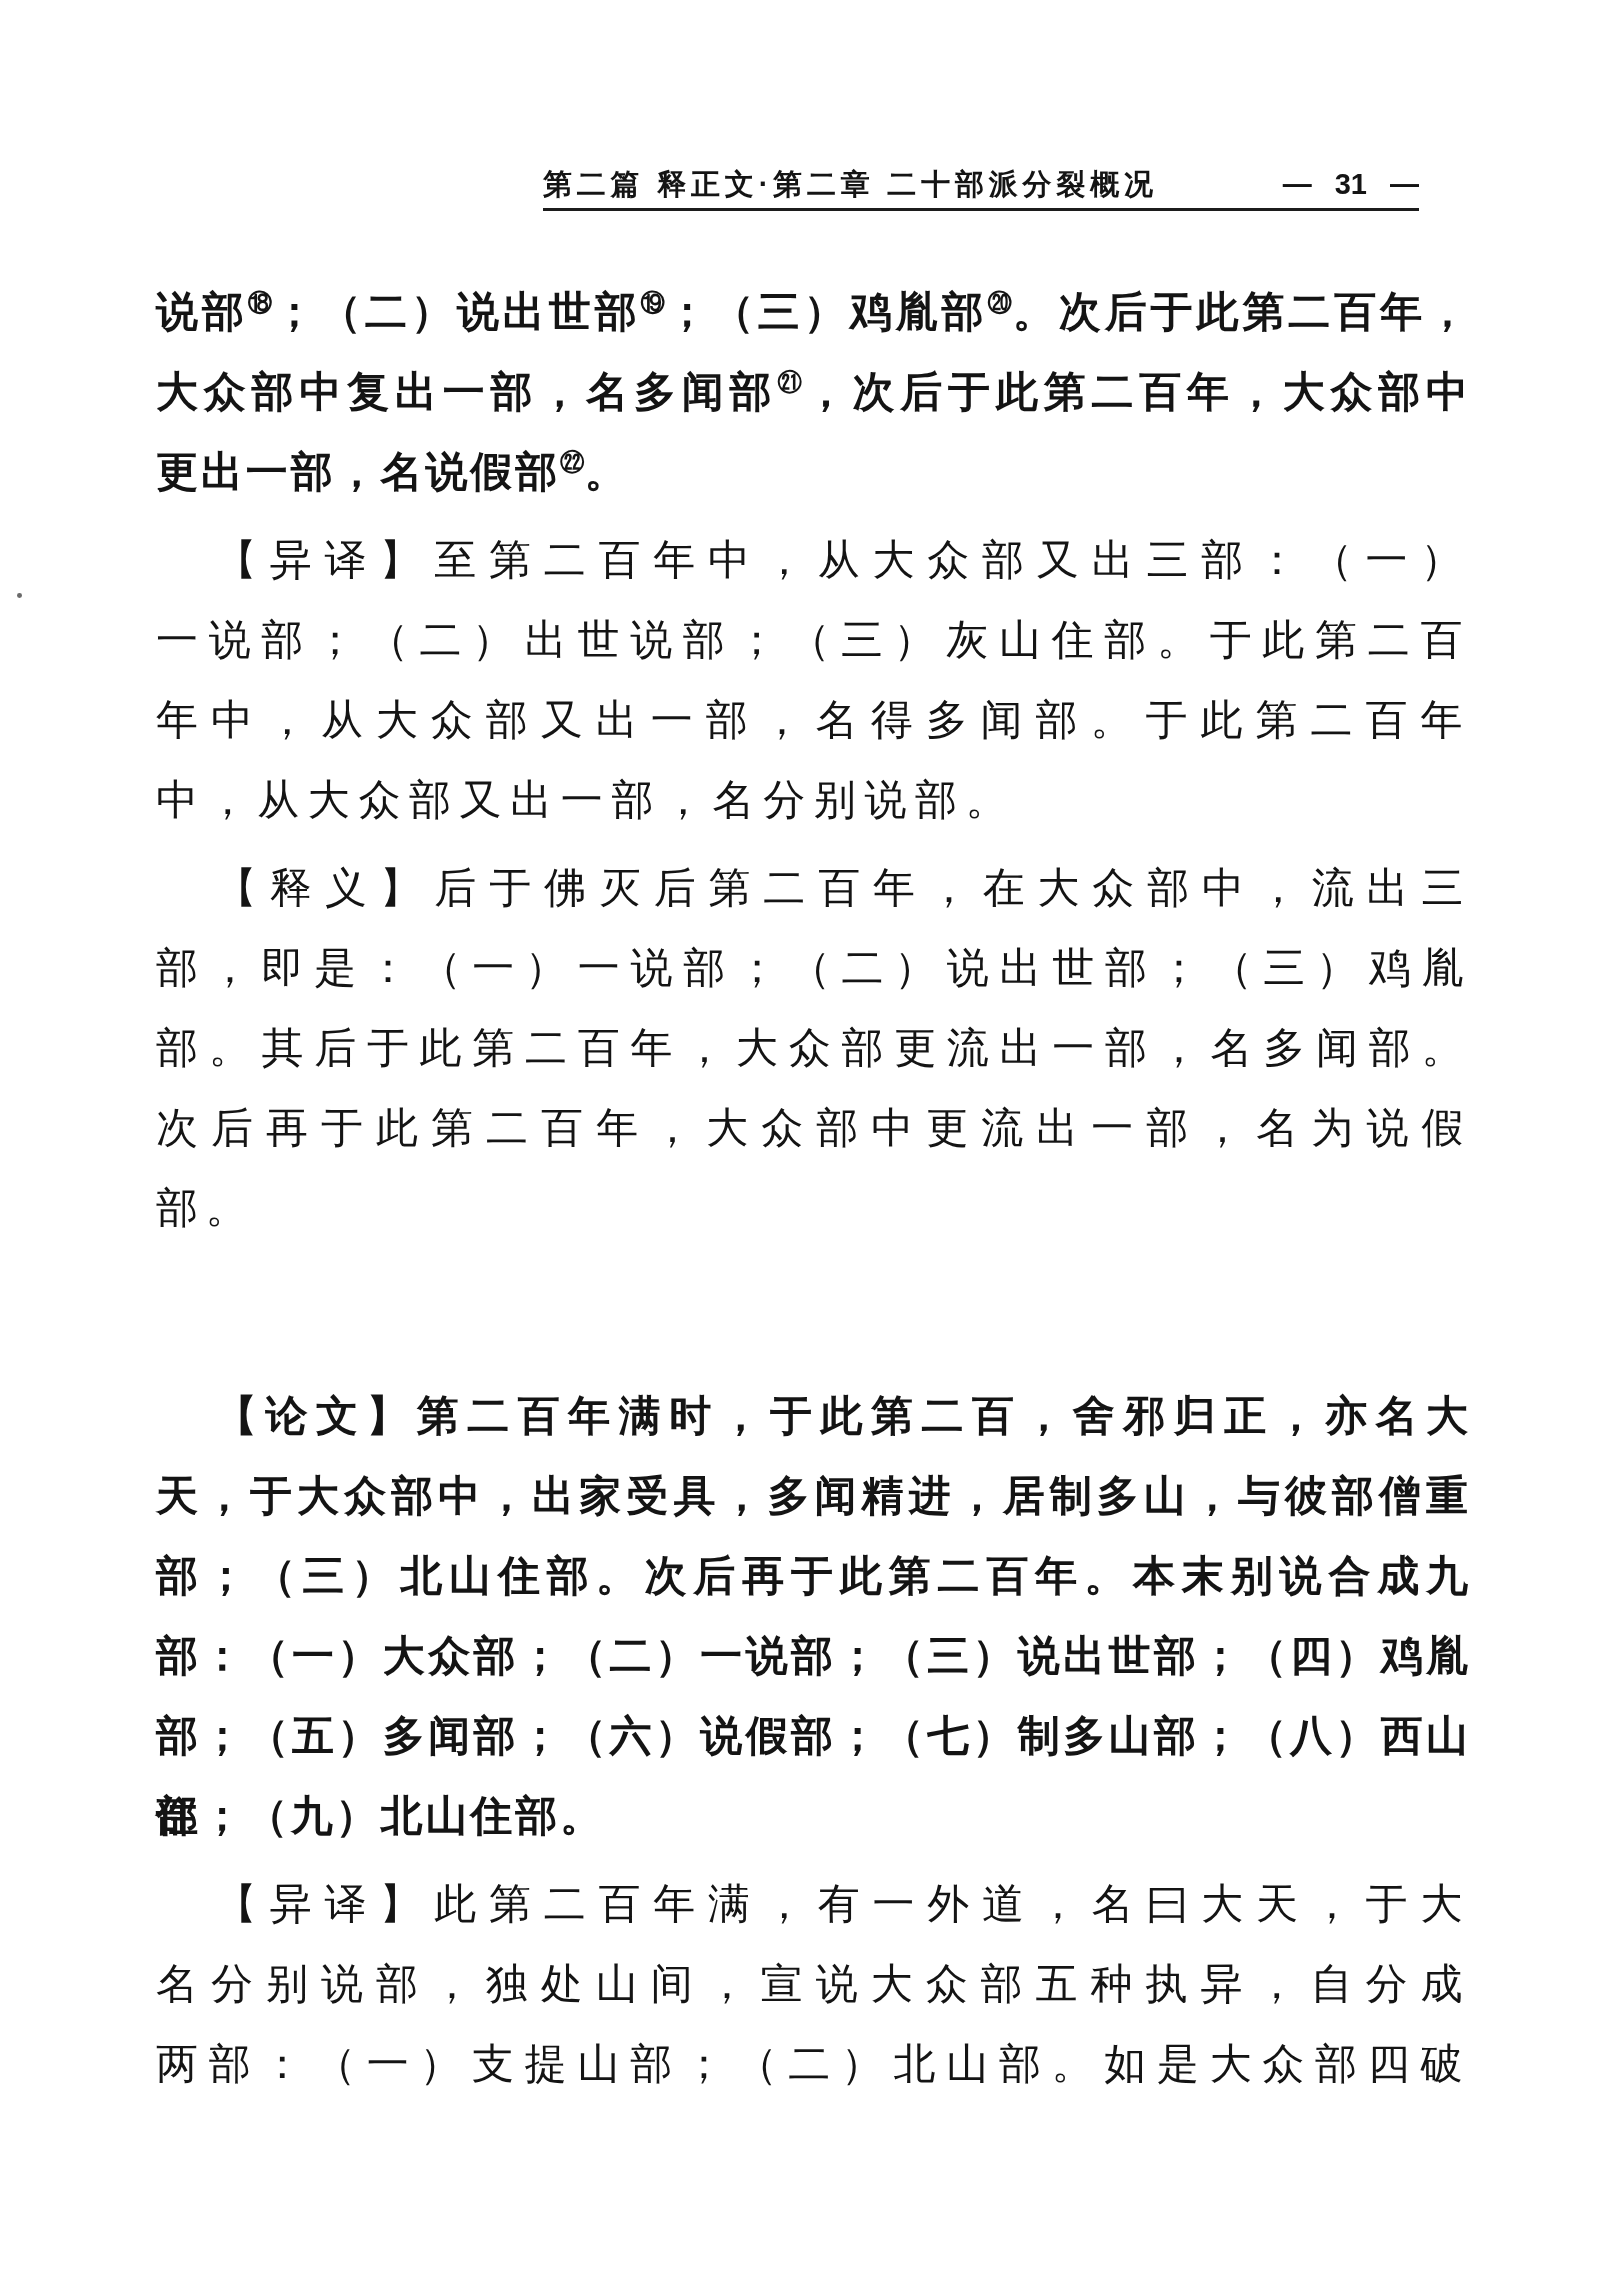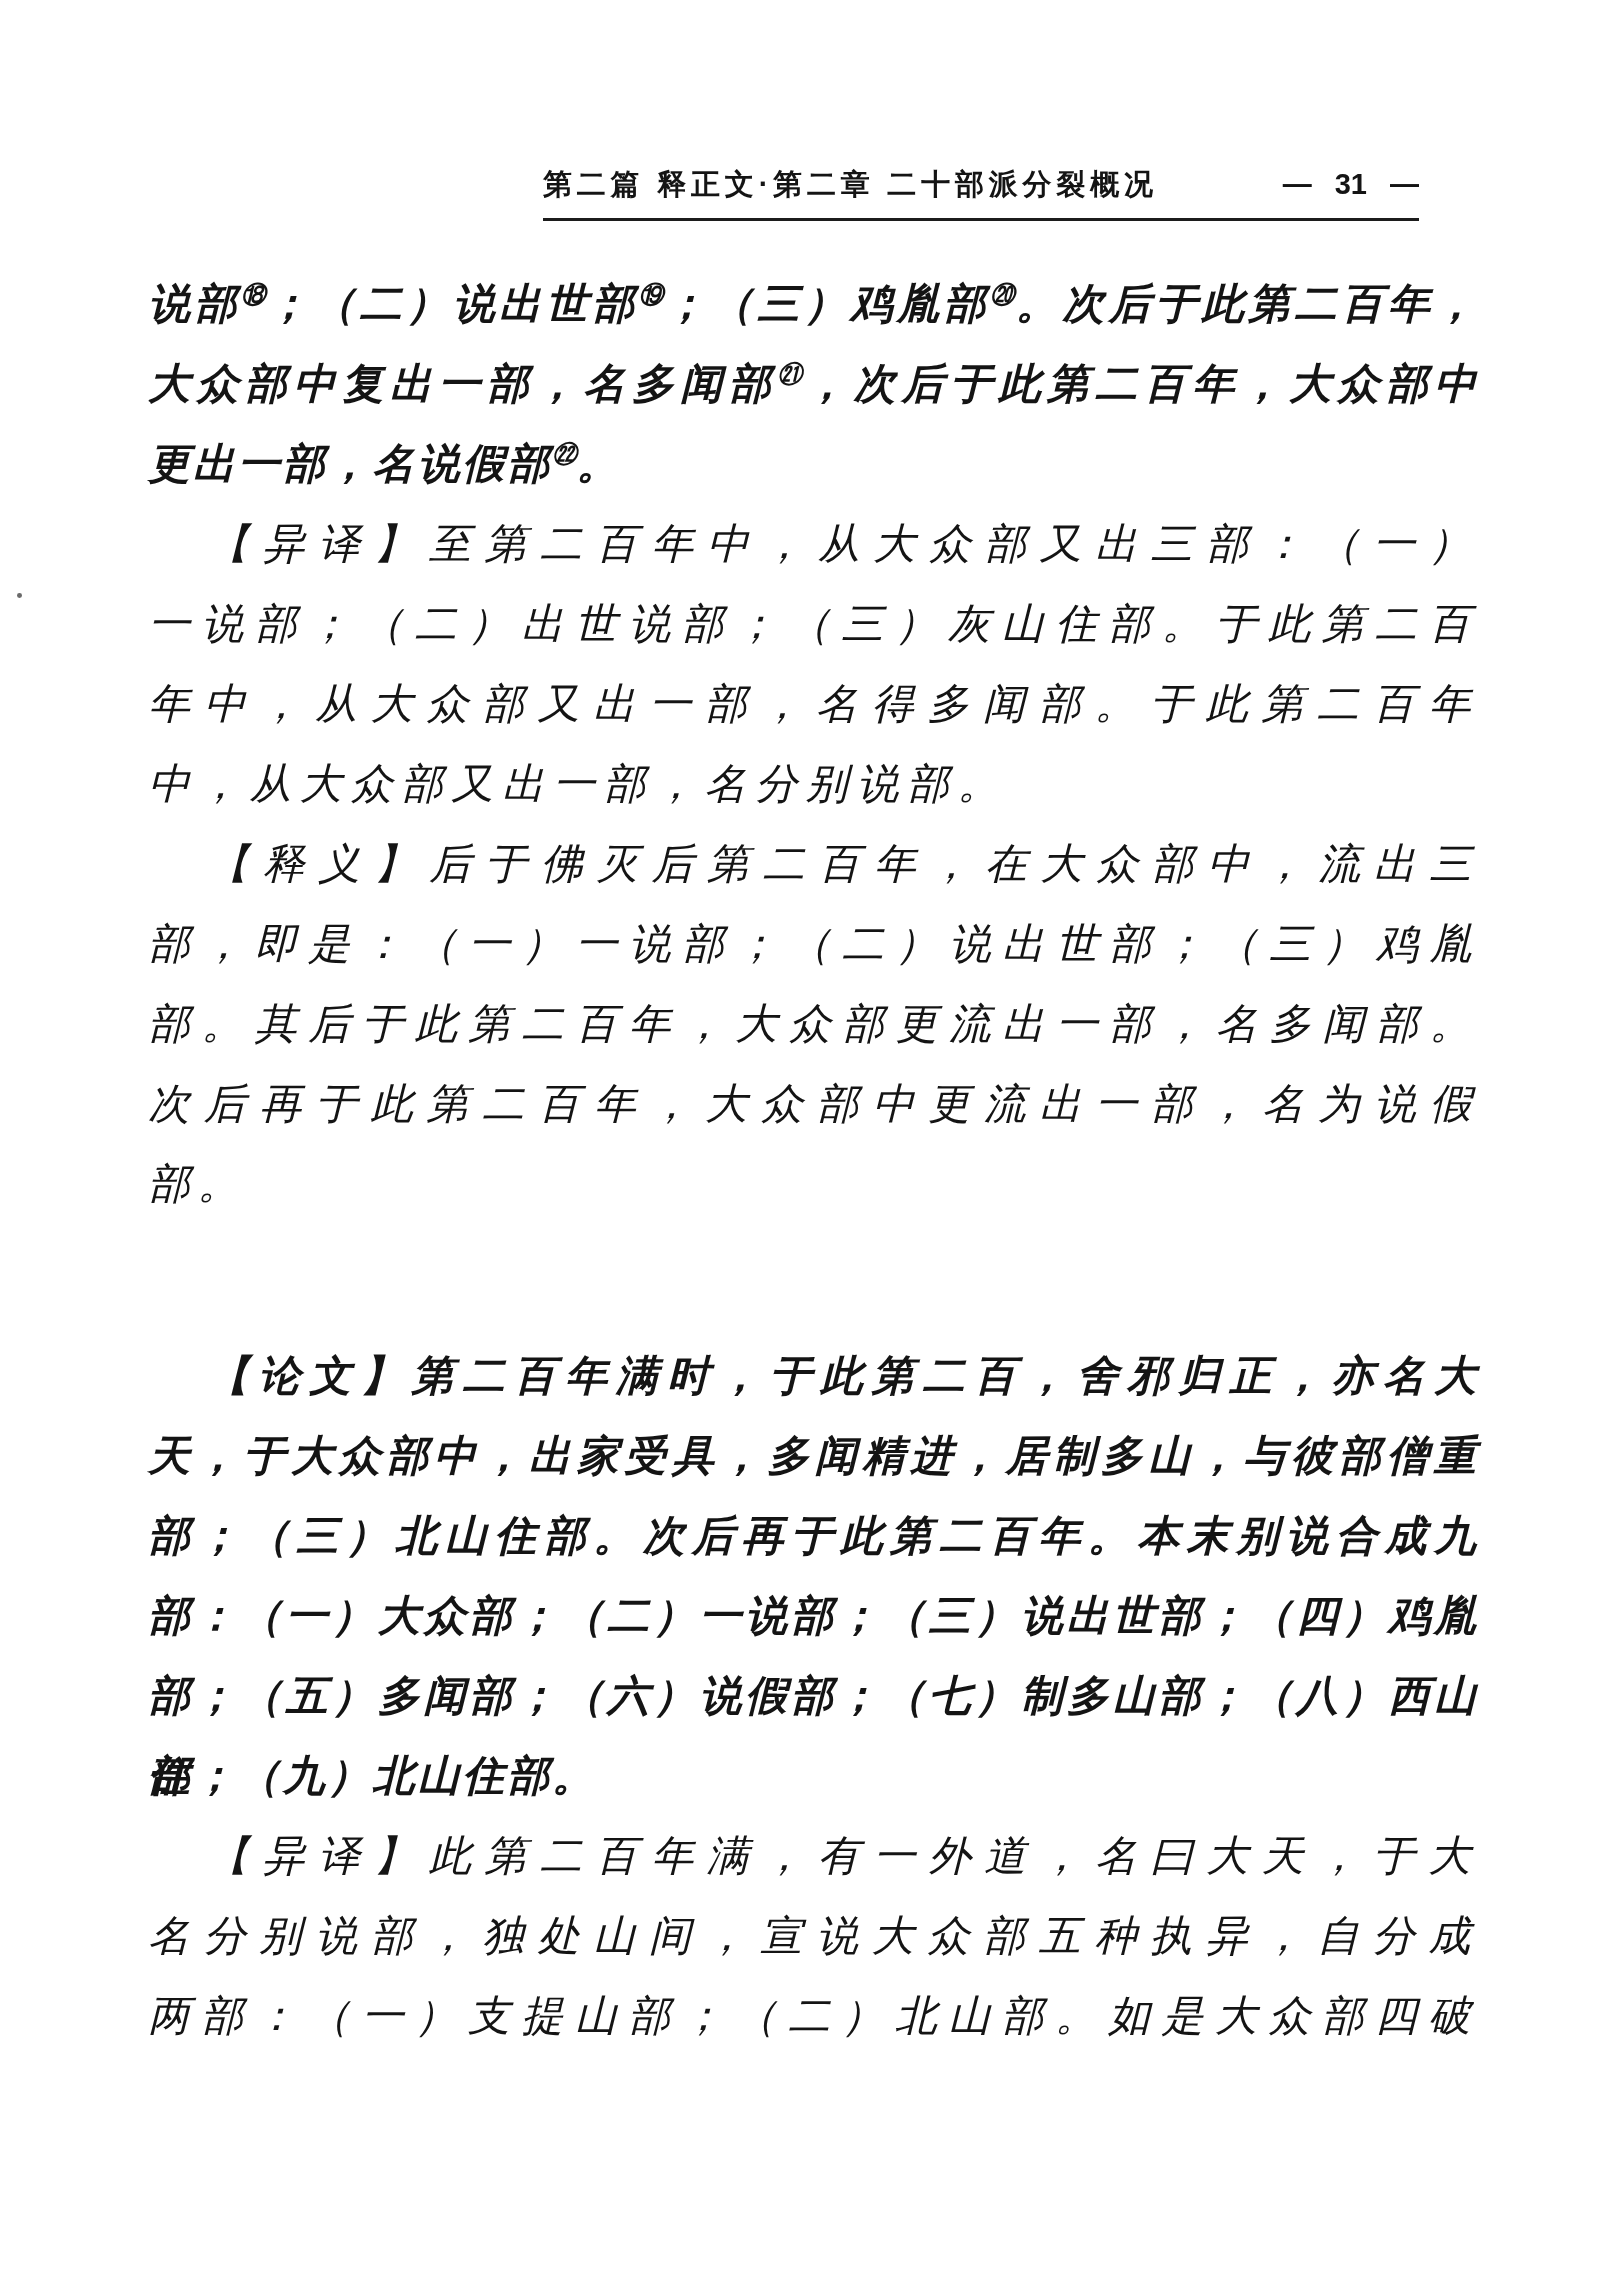--- a/index.html
+++ b/index.html
@@ -19,35 +19,35 @@
     left: 543px;
     width: 876px;
     display: flex;
     justify-content: space-between;
     align-items: baseline;
     font-family: "Liberation Sans", sans-serif;
     font-weight: bold;
     font-size: 29px;
     line-height: 32.5px;
     letter-spacing: 4.8px;
-    padding-bottom: 17px;
+    padding-bottom: 7px;
     border-bottom: 3.8px solid #1c1c1c;
     white-space: nowrap;
   }
   .running-header .pageno-group { letter-spacing: 0; display: inline-flex; align-items: baseline; }
   .running-header .pageno-group span { margin-left: 23px; }
   .running-header .pageno-group span:first-child { margin-left: 0; }
   
   .body-col {
     position: absolute;
     left: 148px;
     top: 264px;
     width: 1331px;
   }
-  .para { margin: 0; font-style: italic; }
+  .para { margin: 8px; }
   .line {
     display: block;
     height: 80px;
     line-height: 80px;
     font-size: 42px;
     text-align: justify;
     text-align-last: justify;
     overflow: visible;
   }
   .line.last { text-align-last: left; }

